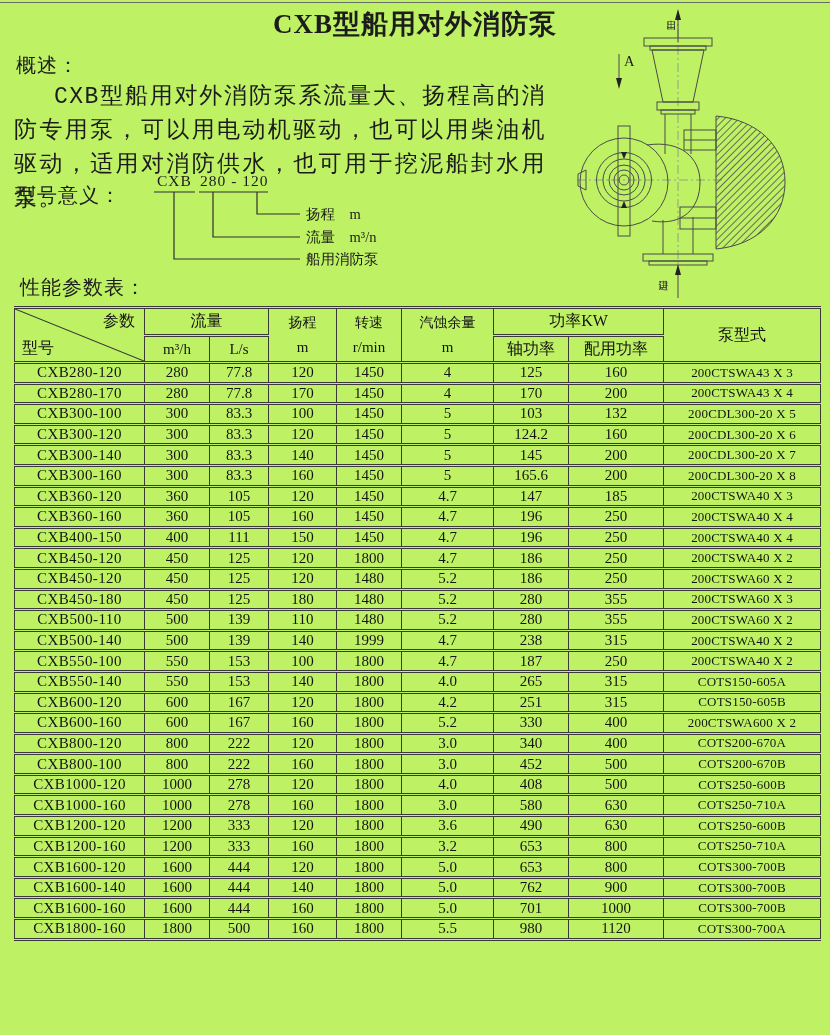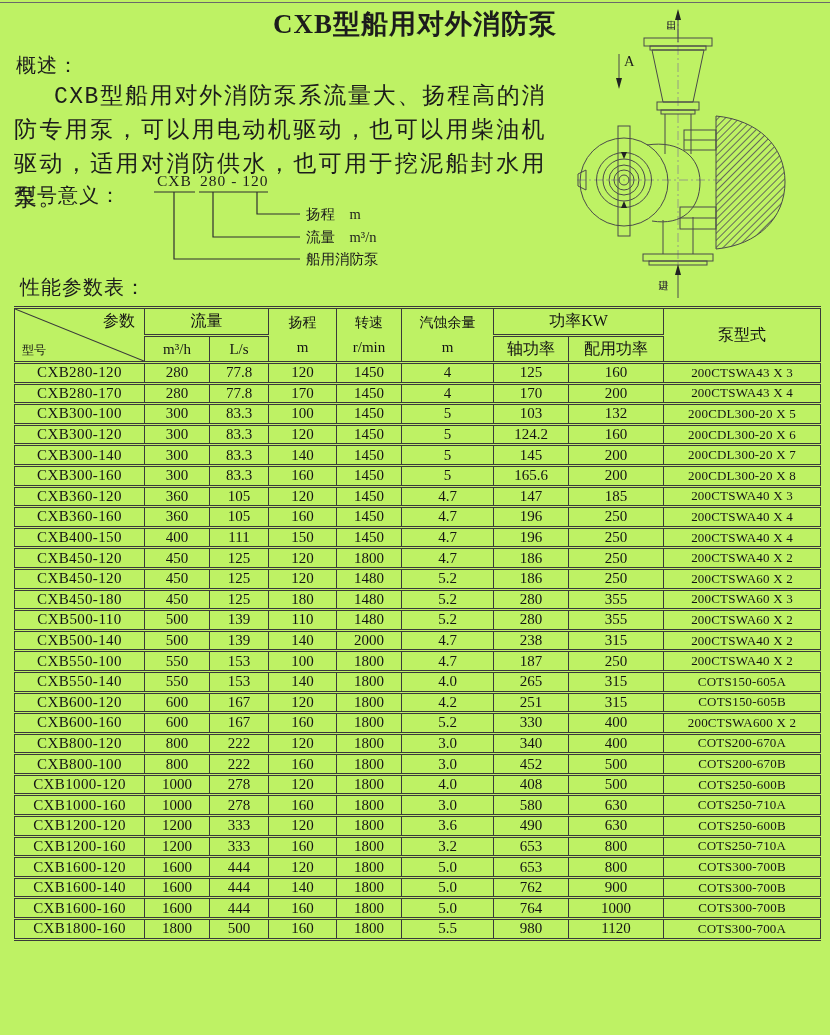--- a/index.html
+++ b/index.html
@@ -38,21 +38,21 @@
   }
   .ptable thead tr.hr1 { height:28px; }
   .ptable thead tr.hr2 { height:27px; }
   .ptable tbody tr { height:20.6px; }
   .hd-zh { font-size:16px; }
   .stacked span { display:block; line-height:25px; font-size:15px; }
   .stacked span.zh { font-size:14px; }
   .corner { position:relative; }
   .corner svg { position:absolute; left:0; top:0; width:100%; height:100%; }
   .corner .c-top { position:absolute; right:9px; top:2px; font-size:16px; }
-  .corner .c-bot { position:absolute; left:7px; bottom:2px; font-size:12px; }
+  .corner .c-bot { position:absolute; left:7px; bottom:2px; font-size:16px; }
   .c-model { font-size:15px; letter-spacing:0.4px; }
   .c-type  { font-size:13px; letter-spacing:0.2px; }
   .diag-text { font-size:15.5px; letter-spacing:1px; fill:#1c1c1c; }
   .diag-label { font-size:14.5px; fill:#1c1c1c; }
   .dline { stroke:#2f2f2f; stroke-width:1.2; fill:none; }
   .pline { stroke:#4a4a4a; stroke-width:1; fill:none; }
   .cline { stroke:#8a8a8a; stroke-width:0.8; fill:none; stroke-dasharray:9 3 2 3; }
   .parrow { fill:#222; stroke:none; }
 </style>
 </head>
@@ -326,21 +326,21 @@
           <td>5.2</td>
           <td>280</td>
           <td>355</td>
           <td class="c-type">200CTSWA60 X 2</td>
         </tr>
         <tr>
           <td class="c-model">CXB500-140</td>
           <td>500</td>
           <td>139</td>
           <td>140</td>
-          <td>2000</td>
+          <td>1999</td>
           <td>4.7</td>
           <td>238</td>
           <td>315</td>
           <td class="c-type">200CTSWA40 X 2</td>
         </tr>
         <tr>
           <td class="c-model">CXB550-100</td>
           <td>550</td>
           <td>153</td>
           <td>100</td>
@@ -471,21 +471,21 @@
           <td>900</td>
           <td class="c-type">COTS300-700B</td>
         </tr>
         <tr>
           <td class="c-model">CXB1600-160</td>
           <td>1600</td>
           <td>444</td>
           <td>160</td>
           <td>1800</td>
           <td>5.0</td>
-          <td>764</td>
+          <td>701</td>
           <td>1000</td>
           <td class="c-type">COTS300-700B</td>
         </tr>
         <tr>
           <td class="c-model">CXB1800-160</td>
           <td>1800</td>
           <td>500</td>
           <td>160</td>
           <td>1800</td>
           <td>5.5</td>

